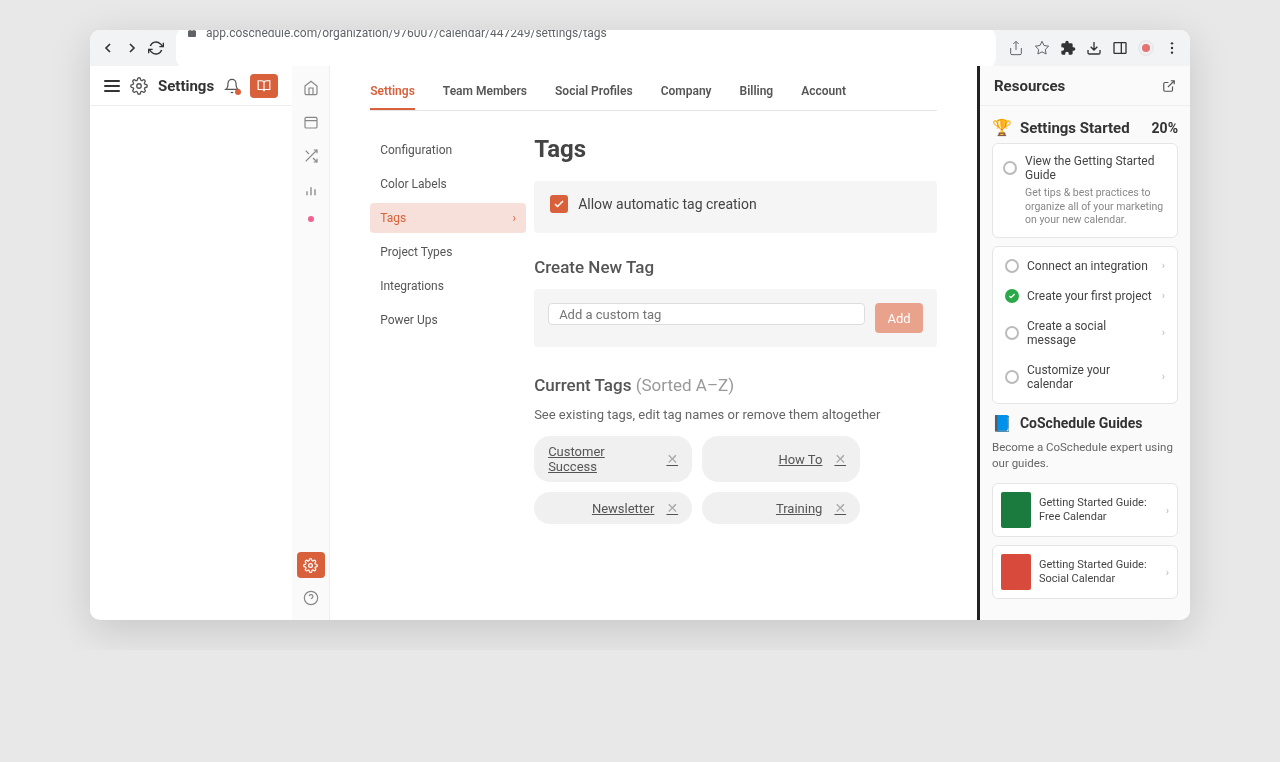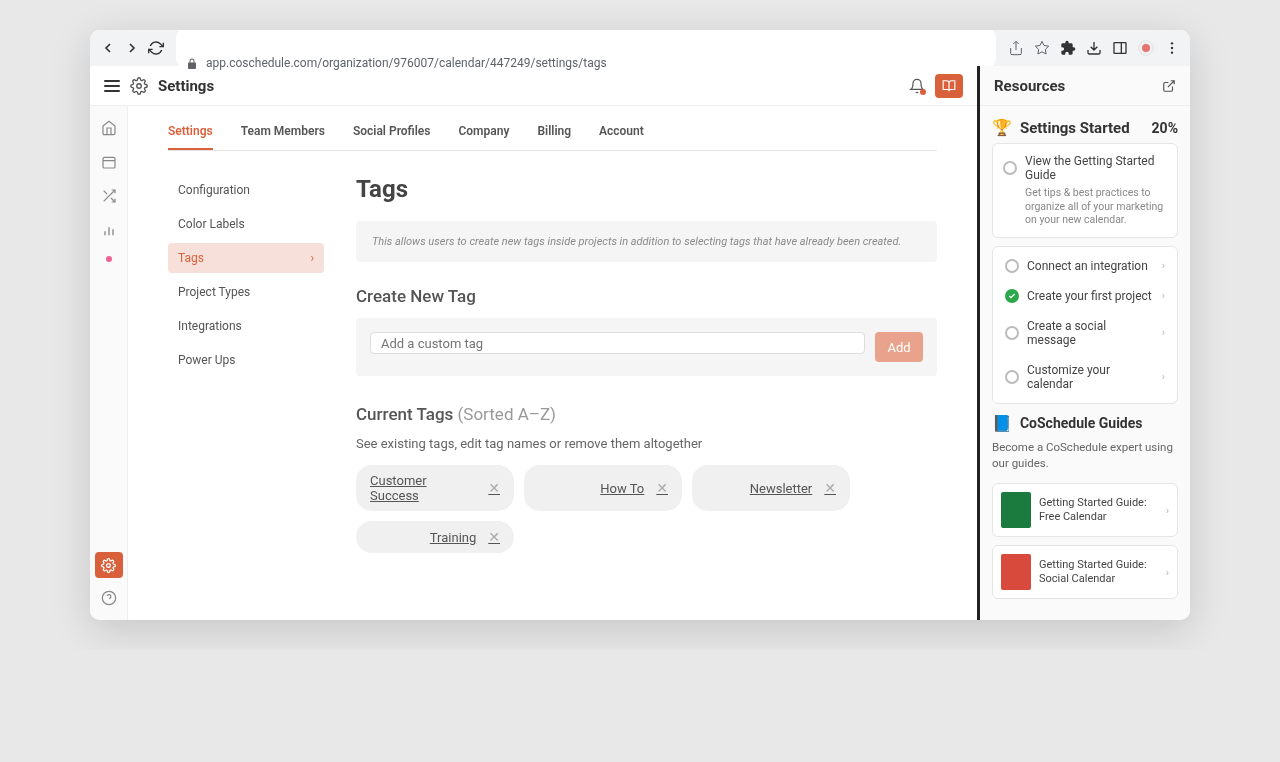--- a/index.html
+++ b/index.html
@@ -2,47 +2,47 @@
 <html><head>
 <meta charset="utf-8">
 <style>
 *{margin:0;padding:0;box-sizing:border-box;font-family:-apple-system,BlinkMacSystemFont,'Segoe UI',Roboto,sans-serif;}
 body{background:#e8e8e8;display:flex;justify-content:center;align-items:flex-start;padding:30px 0;}
 .browser-window{width:1100px;height:590px;background:#fff;border-radius:10px;box-shadow:0 10px 40px rgba(0,0,0,0.15);overflow:hidden;display:flex;flex-direction:column;}
 .browser-bar{height:36px;background:#f1f3f4;display:flex;align-items:center;padding:0 10px;gap:12px;}
 .nav-arrows{display:flex;gap:8px;align-items:center;}
 .nav-arrows svg{width:16px;height:16px;stroke:#333;}
 .reload-icon{width:16px;height:16px;}
-.url-bar{flex:1;height:44px;background:#fff;border-radius:13px;display:flex;align-items:flex-end;padding:0 10px;gap:8px;font-size:12px;color:#5f6368;}
+.url-bar{flex:1;height:44px;background:#fff;border-radius:13px;display:flex;align-items:flex-start;padding:0 10px;gap:8px;font-size:12px;color:#5f6368;}
 .lock-icon{width:12px;height:12px;}
 .browser-actions{display:flex;gap:10px;align-items:center;}
 .browser-actions svg{width:16px;height:16px;}
 .app-container{flex:1;display:flex;overflow:hidden;}
-.main-panel{flex:1;display:flex;flex-direction:column;border-right:3px solid #222;}
+.main-panel{flex:1;display:flex;flex-direction:row;border-right:3px solid #222;}
 .app-header{height:40px;display:flex;align-items:center;padding:0 14px;gap:10px;border-bottom:1px solid #eee;}
 .hamburger{cursor:pointer;}
 .hamburger-lines{display:flex;flex-direction:column;gap:3px;}
 .hamburger-lines span{width:16px;height:2px;background:#333;border-radius:1px;}
 .gear-icon{width:18px;height:18px;}
 .header-title{font-weight:700;font-size:15px;color:#333;}
 .header-right{margin-left:auto;display:flex;align-items:center;gap:10px;}
 .bell-icon{width:16px;height:16px;position:relative;}
 .bell-dot{position:absolute;bottom:-1px;right:-1px;width:6px;height:6px;background:#d8613c;border-radius:50%;}
 .book-btn{width:28px;height:24px;background:#d8613c;border-radius:4px;display:flex;align-items:center;justify-content:center;}
 .app-body{flex:1;display:flex;overflow:hidden;}
 .icon-rail{width:38px;background:#fafafa;border-right:1px solid #eee;display:flex;flex-direction:column;align-items:center;padding-top:14px;gap:18px;}
 .rail-icon{width:16px;height:16px;color:#888;cursor:pointer;}
 .rail-bottom{margin-top:auto;margin-bottom:14px;display:flex;flex-direction:column;gap:12px;align-items:center;}
 .rail-settings-active{width:28px;height:26px;background:#d8613c;border-radius:4px;display:flex;align-items:center;justify-content:center;}
 .rail-settings-active svg{stroke:#fff;}
 .content-area{flex:1;display:flex;flex-direction:column;padding:0 40px;overflow-y:auto;}
 .tabs{display:flex;gap:28px;border-bottom:1px solid #e5e5e5;padding-top:18px;}
 .tab{font-size:12px;font-weight:600;color:#555;padding-bottom:10px;cursor:pointer;}
 .tab.active{color:#d8613c;border-bottom:2px solid #d8613c;}
-.settings-body{display:flex;gap:32px;padding-top:24px;}
+.settings-body{display:flex;gap:8px;padding-top:24px;}
 .sidemenu{width:156px;display:flex;flex-direction:column;gap:4px;}
 .sidemenu-item{font-size:12px;color:#555;padding:8px 10px;border-radius:4px;cursor:pointer;display:flex;align-items:center;justify-content:space-between;}
 .sidemenu-item.active{background:#f7e0d9;color:#d8613c;}
 .main-content{flex:1;}
 .page-title{font-size:24px;font-weight:700;color:#444;margin-bottom:18px;}
 .option-box{background:#f5f5f5;border-radius:4px;padding:14px 16px;margin-bottom:24px;}
 .option-row{display:flex;align-items:center;gap:10px;margin-bottom:6px;}
 .checkbox{width:18px;height:18px;background:#d8613c;border-radius:3px;display:flex;align-items:center;justify-content:center;}
 .option-label{font-size:14px;color:#444;}
 .option-help{font-size:11px;font-style:italic;color:#8a8a8a;}
@@ -218,21 +218,28 @@
               </div>
               <div class="sidemenu-item">Project Types</div>
               <div class="sidemenu-item">Integrations</div>
               <div class="sidemenu-item">Power Ups</div>
             </div>
 
             <div class="main-content">
               <h1 class="page-title">Tags</h1>
 
               <div class="option-box">
-                <div class="option-help">This allows users to create new tags inside projects in addition to selecting tags that have already been created.</div>
+                <div class="option-row">
+                  <div class="checkbox">
+                    <svg width="12" height="12" viewBox="0 0 24 24" fill="none" stroke="#fff" stroke-width="3">
+                        <polyline points="20 6 9 17 4 12"></polyline>
+                      </svg>
+                  </div>
+                  <span class="option-label">Allow automatic tag creation</span>
+                </div>
               </div>
 
               <h2 class="section-title">Create New Tag</h2>
               <div class="create-box">
                 <input class="tag-input" placeholder="Add a custom tag" style="">
                 <button class="add-btn">Add</button>
               </div>
 
               <h2 class="section-title">
                 <span class="current-tags-title">Current Tags </span><span class="sorted-text">(Sorted A–Z)</span>

